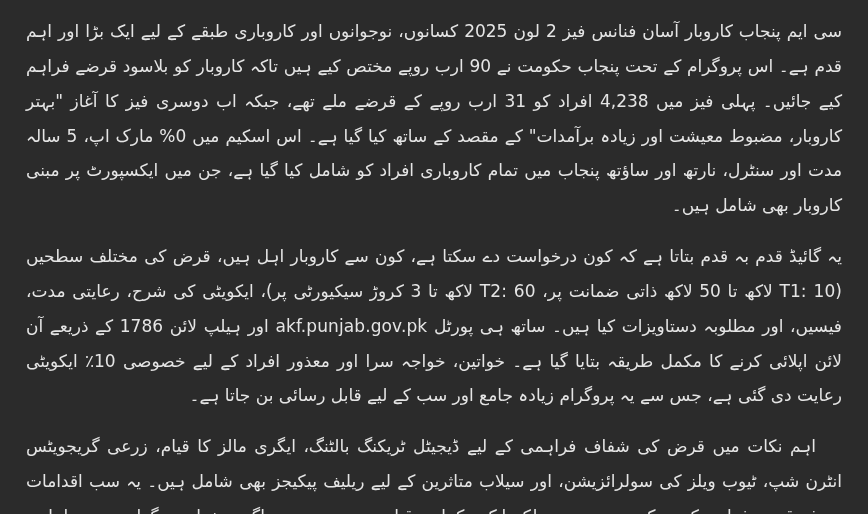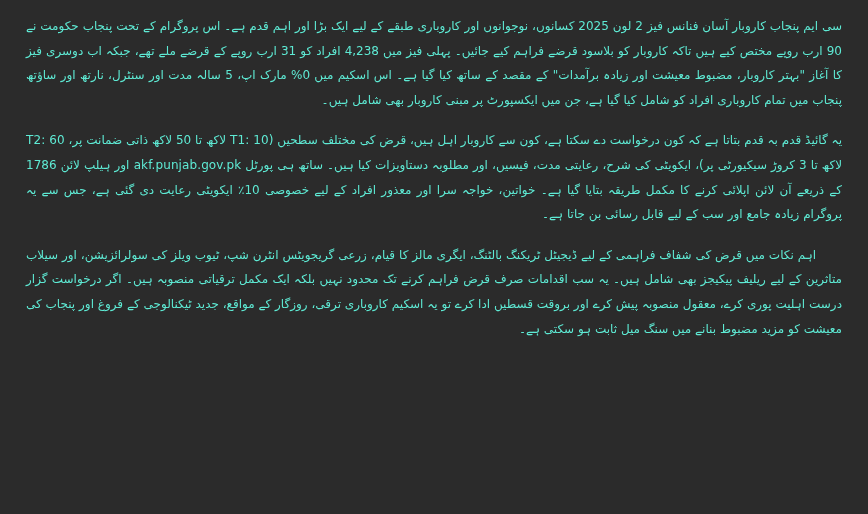--- a/index.html
+++ b/index.html
@@ -13,27 +13,27 @@
     box-sizing: border-box;
     background: #2b2b2b;
     color: #f2f2f2;
     font-family: "DejaVu Sans", "Liberation Sans", sans-serif;
     direction: rtl;
     text-align: justify;
     padding: 14px 26px 10px 26px;
     overflow: hidden;
   }
   .para {
-    font-size: 12px;
+    font-size: 17px;
     line-height: 2.05;
     margin: 0 0 16px 0;
     text-align: justify;
     text-justify: inter-word;
     text-indent: 0;
-    color: #5eead4;
+    color: #e5e5e5;
     letter-spacing: 0.1px;
   }
   .para:last-child {
     margin-bottom: 0;
   }
   .para.indent {
     text-indent: 26px;
   }
 </style>
 </head>

